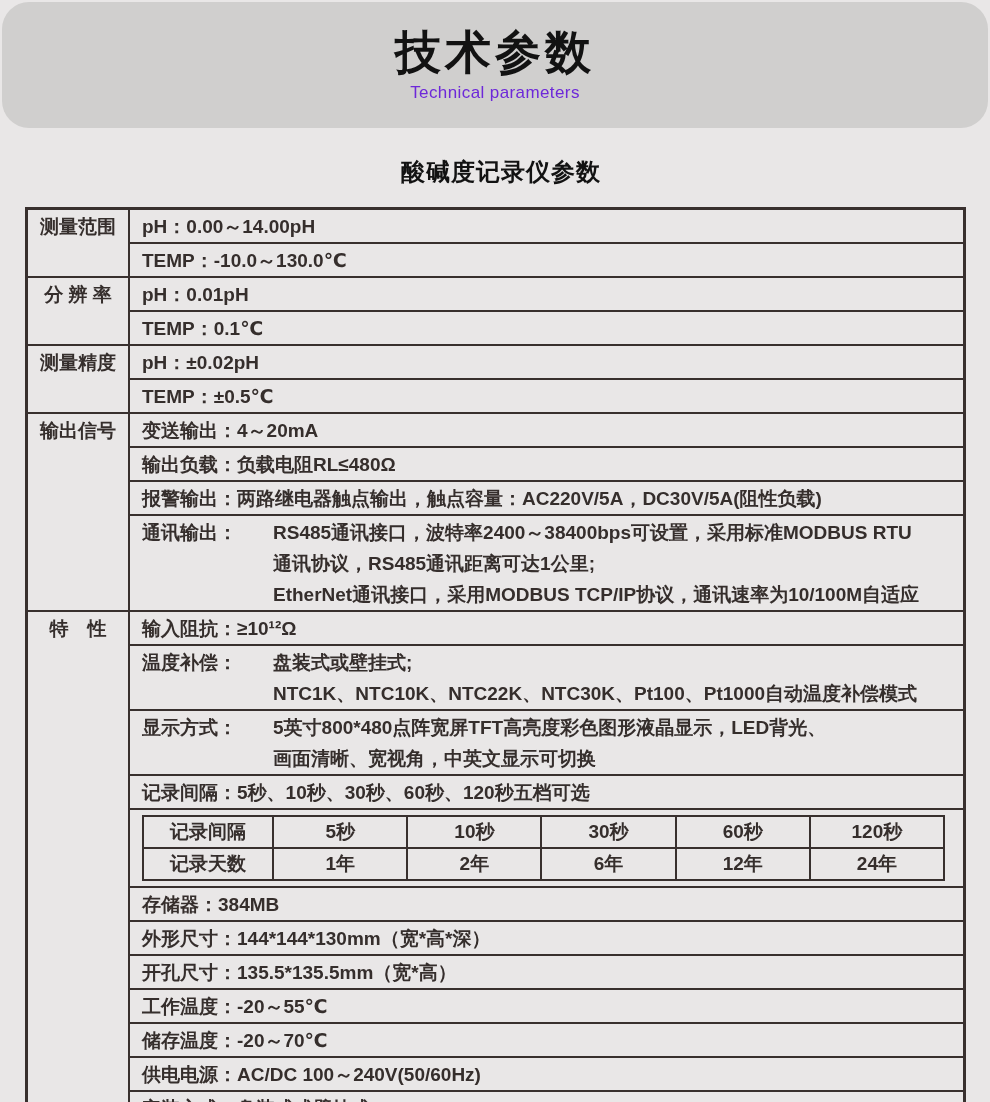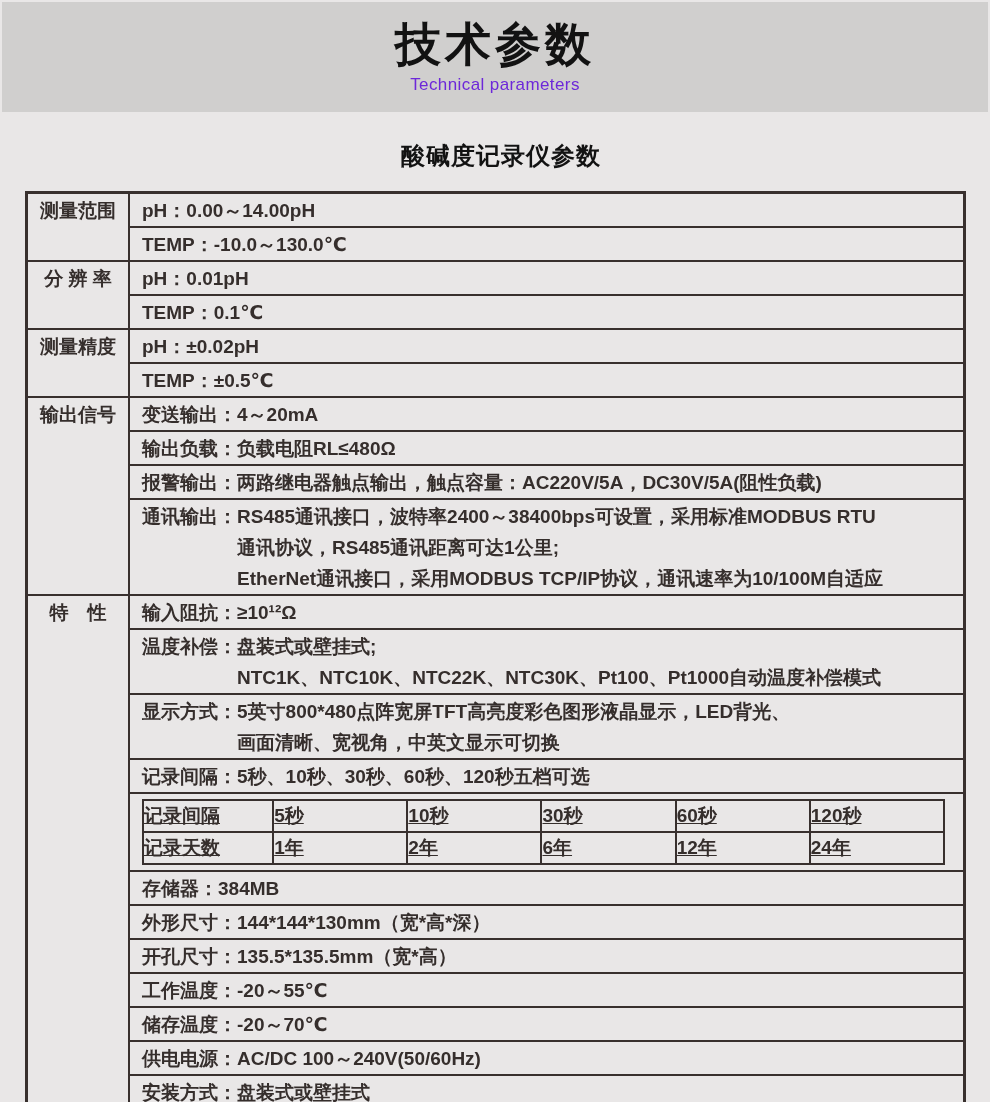--- a/index.html
+++ b/index.html
@@ -5,22 +5,22 @@
 <style>
   html,body{margin:0;padding:0;}
   body{
     width:990px;height:1102px;overflow:hidden;
     background:#e9e7e7;
     font-family:"Liberation Sans","DejaVu Sans",sans-serif;
     color:#352e2c;
     font-weight:600;
   }
   .band{
-    margin:2px 2px 0 2px;height:110px;background:#d0cfce;
-    display:flex;flex-direction:column;align-items:center;justify-content:center;
+    margin:2px 2px 0 2px;height:126px;background:#d0cfce;
+    display:flex;flex-direction:column;align-items:center;justify-content:center;border-radius:27px;
   }
   .band-title{
     font-size:46px;font-weight:800;color:#121212;letter-spacing:4px;line-height:1.1;
   }
   .band-sub{
     font-size:17px;font-weight:400;color:#6d28d9;margin-top:5px;letter-spacing:0.4px;
   }
   .section-title{
     text-align:center;font-size:24px;font-weight:800;color:#121212;
     margin:28px 0 19px 12px;letter-spacing:1px;
@@ -35,27 +35,27 @@
     border:2px solid #38302e;
     vertical-align:top;
   }
   td.cat{
     width:96px;text-align:center;line-height:31px;
     white-space:pre-wrap;padding:1px 2px 0 2px;
   }
   td.val{
     line-height:31px;padding:1px 8px 0 12px;
   }
-  .hang{display:flex;}
+  .hang{display:flex;gap:36px;}
   .hang .pfx{white-space:nowrap;flex:0 0 auto;}
   .hang .lines{flex:1 1 auto;}
   td.rec-cell{padding:5px 18px 5px 12px;}
   table.rec{
     border-collapse:collapse;table-layout:fixed;width:100%;
-    border:2.5px solid #38302e;text-decoration:underline;
+    border:2.5px solid #38302e;text-align:center;
   }
   table.rec td{
     border:2px solid #38302e;line-height:30px;padding:0;vertical-align:middle;
   }
   table.rec td.first{width:16%;}
 </style>
 </head>
 <body>
 
 <div class="band">

